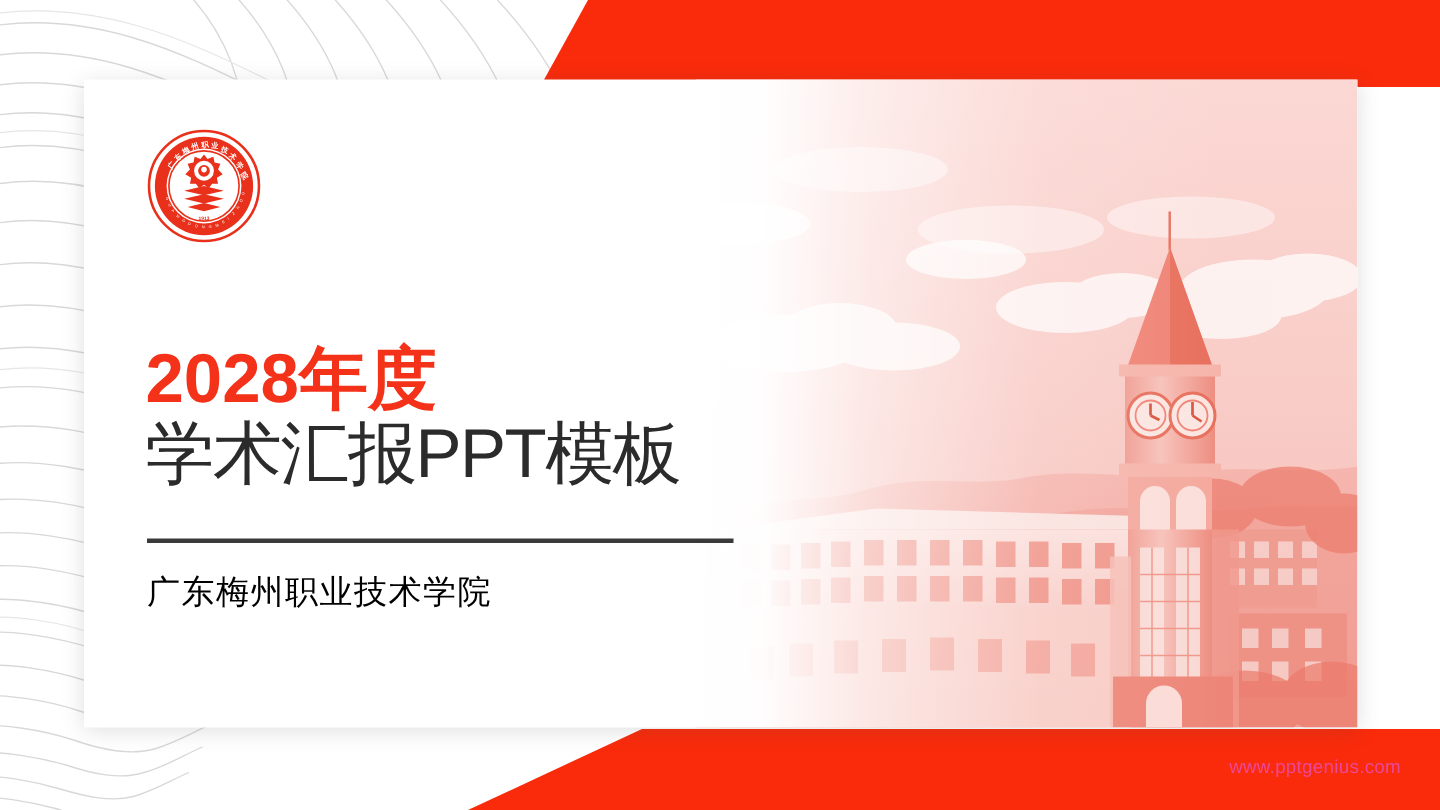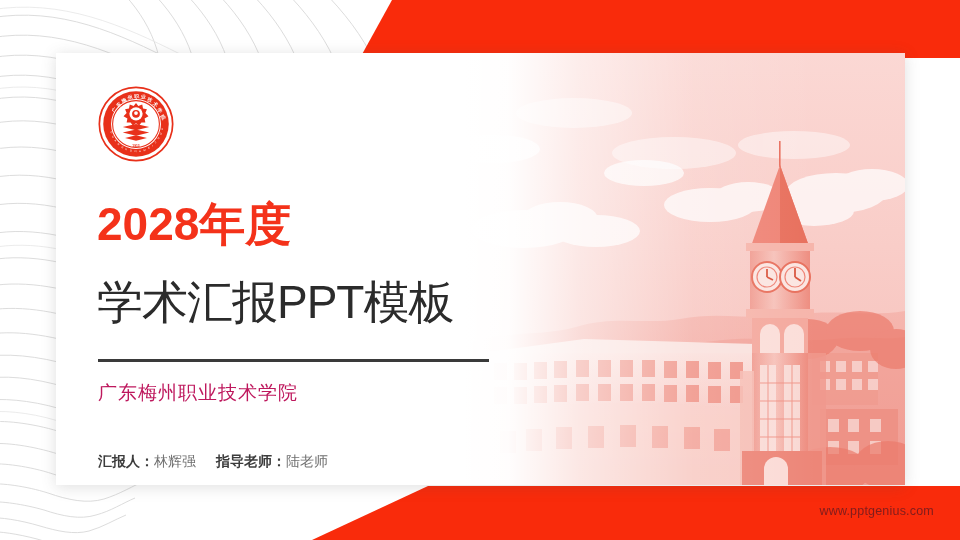--- a/index.html
+++ b/index.html
@@ -80,21 +80,21 @@
     left: 0px;
     top: 32px;
     width: 78px;
     height: 78px;
   }
   .logo svg { display: block; width: 100%; height: 100%; }
 
   .year {
     position: absolute;
     left: 0;
-    top: 148px;
+    top: 176px;
     font-size: 46px;
     font-weight: bold;
     color: #F4321A;
     letter-spacing: 0px;
     white-space: nowrap;
     line-height: 1;
   }
 
   .main-title {
     position: absolute;
@@ -114,22 +114,22 @@
     top: 306px;
     width: 391px;
     height: 3px;
     background: #3a3a3a;
   }
 
   .school {
     position: absolute;
     left: 1px;
     top: 327px;
-    font-size: 19px;
-    color: #be185d;
+    font-size: 22px;
+    color: #000000;
     letter-spacing: 1px;
     white-space: nowrap;
   }
 
   .presenter {
     position: absolute;
     left: 1px;
     top: 400px;
     font-size: 14px;
     color: #6f6f6f;
@@ -139,21 +139,21 @@
     font-weight: bold;
     color: #3c3c3c;
   }
   .presenter .gap { display: inline-block; width: 20px; }
 
   
   .watermark {
     position: absolute;
     right: 26px;
     bottom: 22px;
-    color: #7f1d1d;
+    color: #ec4899;
     font-size: 12.5px;
     letter-spacing: 0.2px;
     z-index: 6;
     white-space: nowrap;
   }
 </style>
 </head>
 <body>
 
 <div class="slide">
@@ -438,22 +438,19 @@
           </g>
           <text x="50" y="79" text-anchor="middle" fill="#E8301A" font-family="'Liberation Sans', sans-serif" font-size="4.2" font-weight="bold">1913</text>
         </svg>
       </div>
 
       <div class="year">2028年度</div>
       <div class="main-title">学术汇报PPT模板</div>
       <div class="divider"></div>
       <div class="school">广东梅州职业技术学院</div>
 
-      <div class="presenter">
-        <span class="lbl">汇报人：</span><span>林辉强</span><span class="gap"></span><span class="lbl">指导老师：</span><span>陆老师</span>
-      </div>
 
     </div>
   </div>
 
   <div class="watermark">www.pptgenius.com</div>
 
 </div>
 
 </body></html>

